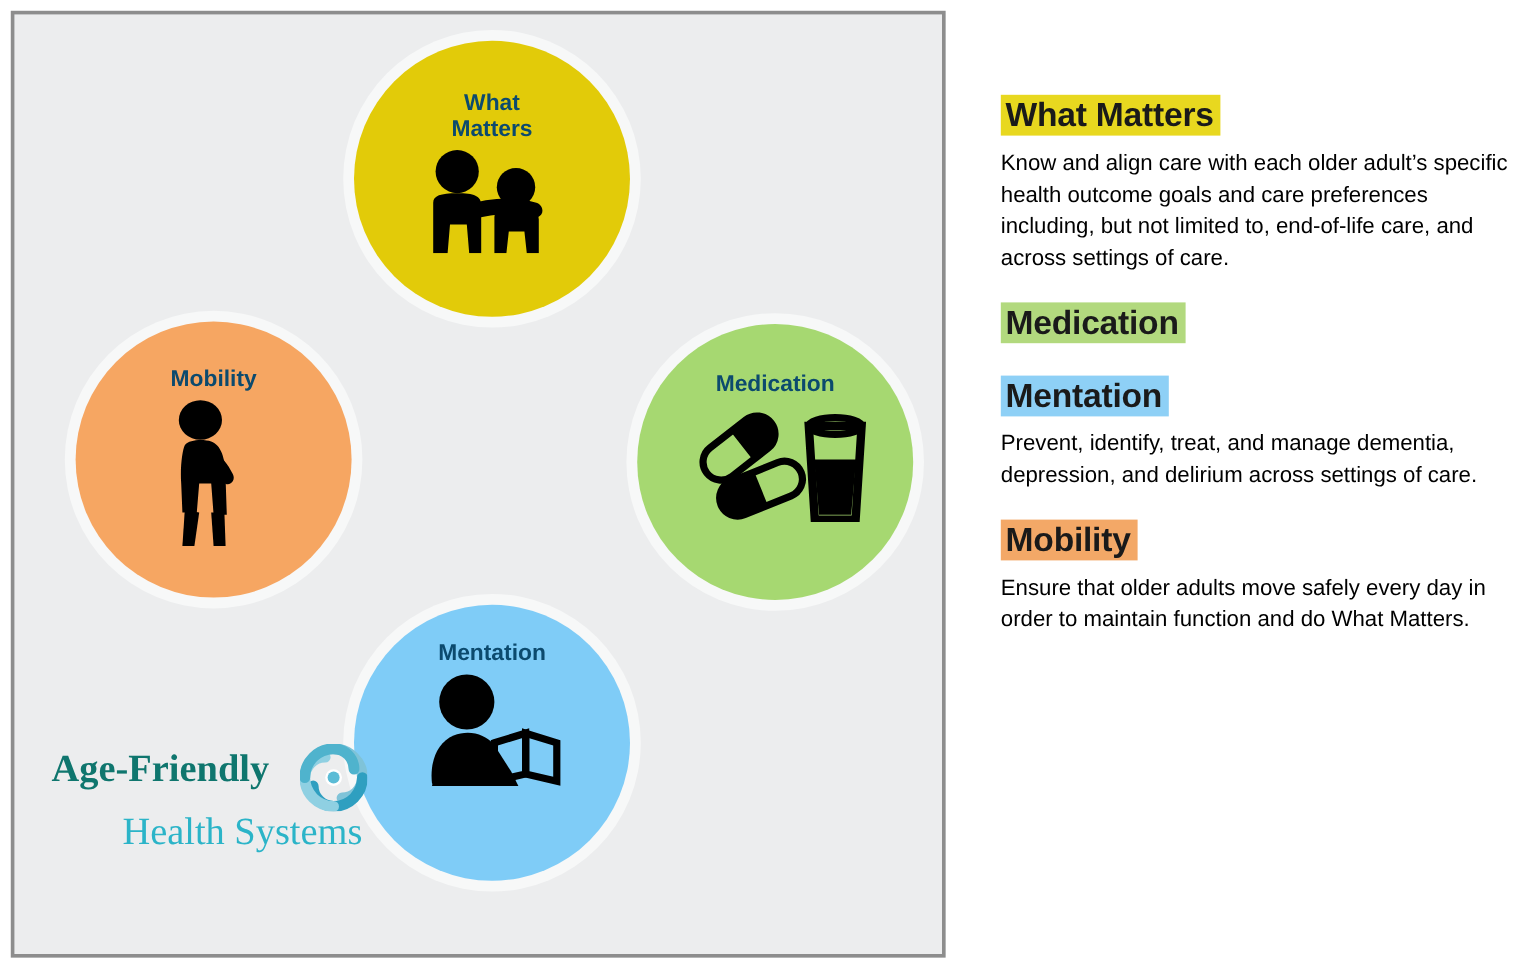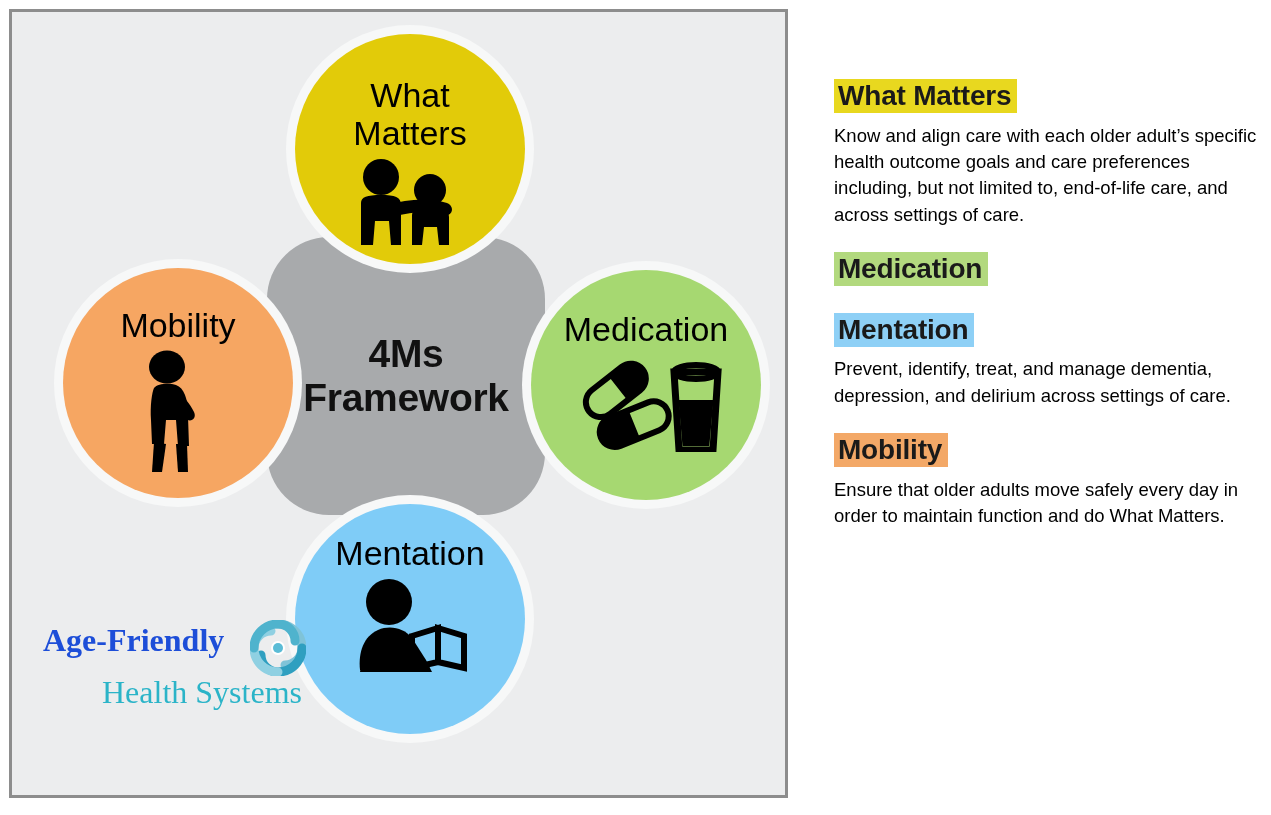--- a/index.html
+++ b/index.html
@@ -60,23 +60,23 @@
   
   .m-circle {
     position: absolute;
     border-radius: 50%;
     box-shadow: 0 0 0 9px #f7f8f8;
     display: flex;
     flex-direction: column;
     align-items: center;
   }
   .m-circle .m-label {
-    font-size: 34px;
-    font-weight: normal;
-    color: #000000;
+    font-size: 19px;
+    font-weight: bold;
+    color: #0c4a6e;
     text-align: center;
     line-height: 1.13;
     white-space: pre-line;
   }
   .m-circle .m-icon {
     display: flex;
     align-items: center;
     justify-content: center;
   }
 
@@ -125,21 +125,21 @@
     position: absolute;
     left: 23px;
     top: 608px;
     width: 280px;
     height: 80px;
   }
   .logo-line-1 {
     font-family: "Liberation Serif", serif;
     font-size: 32px;
     font-weight: bold;
-    color: #1d4ed8;
+    color: #0f766e;
     letter-spacing: 0px;
     line-height: 1;
     position: absolute;
     left: 8px;
     top: 4px;
   }
   .logo-line-2 {
     font-family: "Liberation Serif", serif;
     font-size: 32px;
     font-weight: normal;
@@ -191,24 +191,20 @@
     margin-top: 7px;
   }
 </style>
 </head>
 <body>
 
 <div id="diagram-panel" style="background: rgb(236, 237, 238); border-color: rgb(141, 141, 141);">
 
   <div id="framework-graphic">
 
-    <div class="center-hub" style="background: rgb(168, 170, 172);">
-      <div class="center-hub-label">4Ms
-Framework</div>
-    </div>
 
     <div class="m-circle" id="circle-what-matters" style="background: rgb(226, 203, 9);">
       <div class="m-label">What
 Matters</div>
       <div class="m-icon">
         <svg width="126" height="86" viewBox="0 0 126 86">
           <g fill="#000000">
 
             <circle cx="34" cy="18" r="18"></circle>
 

